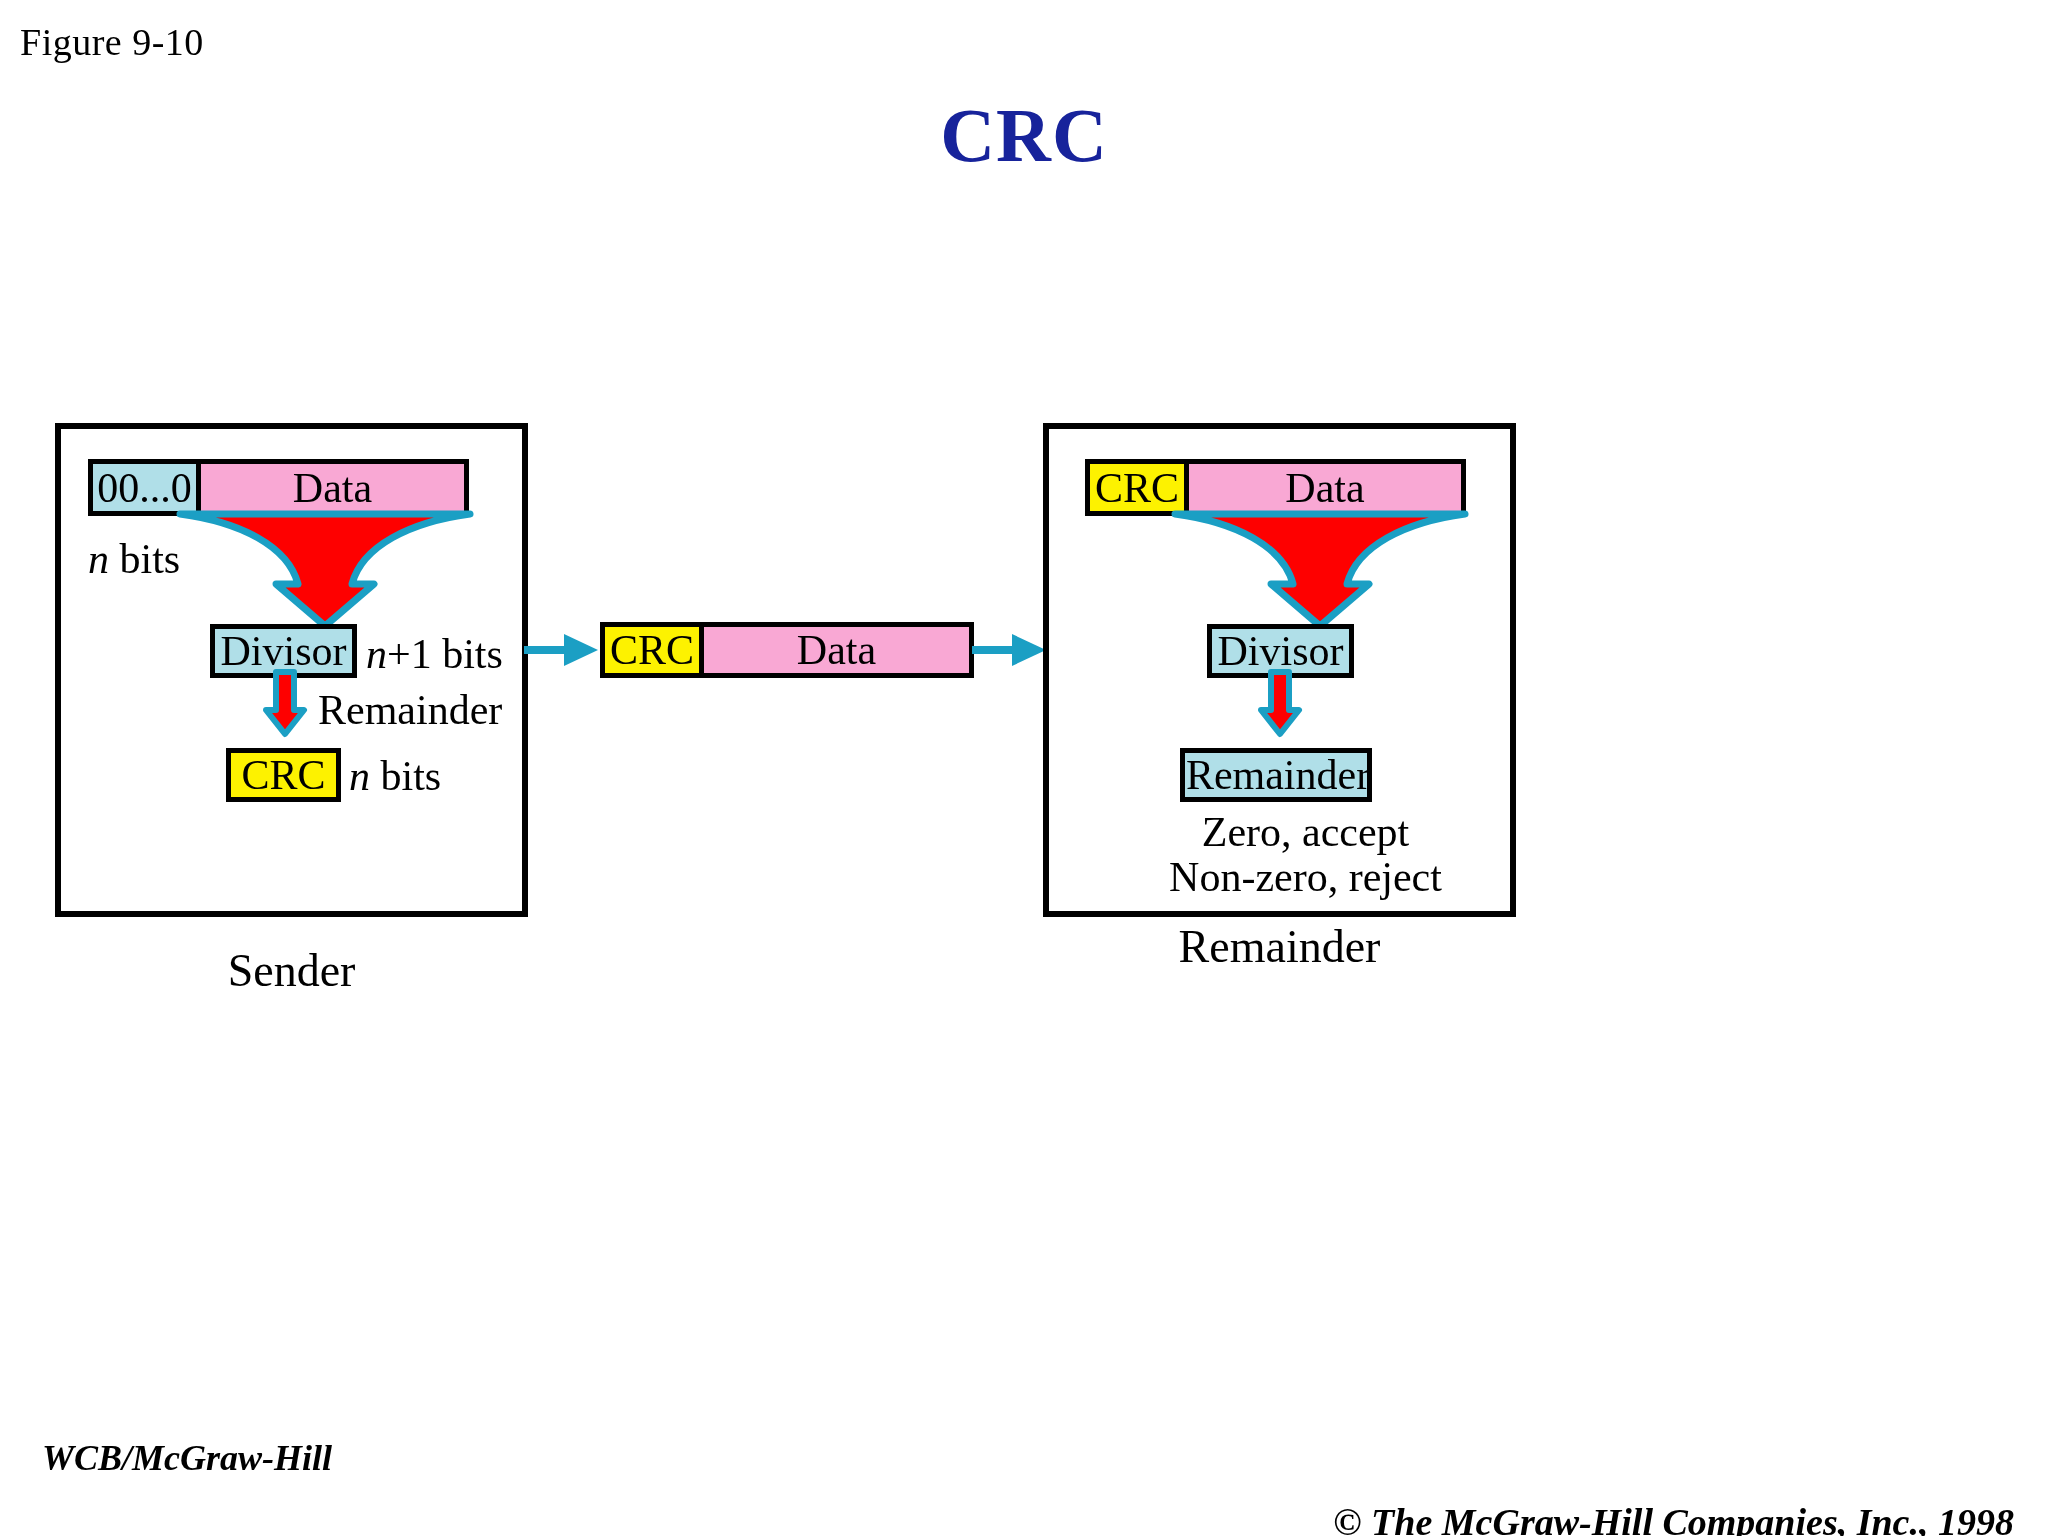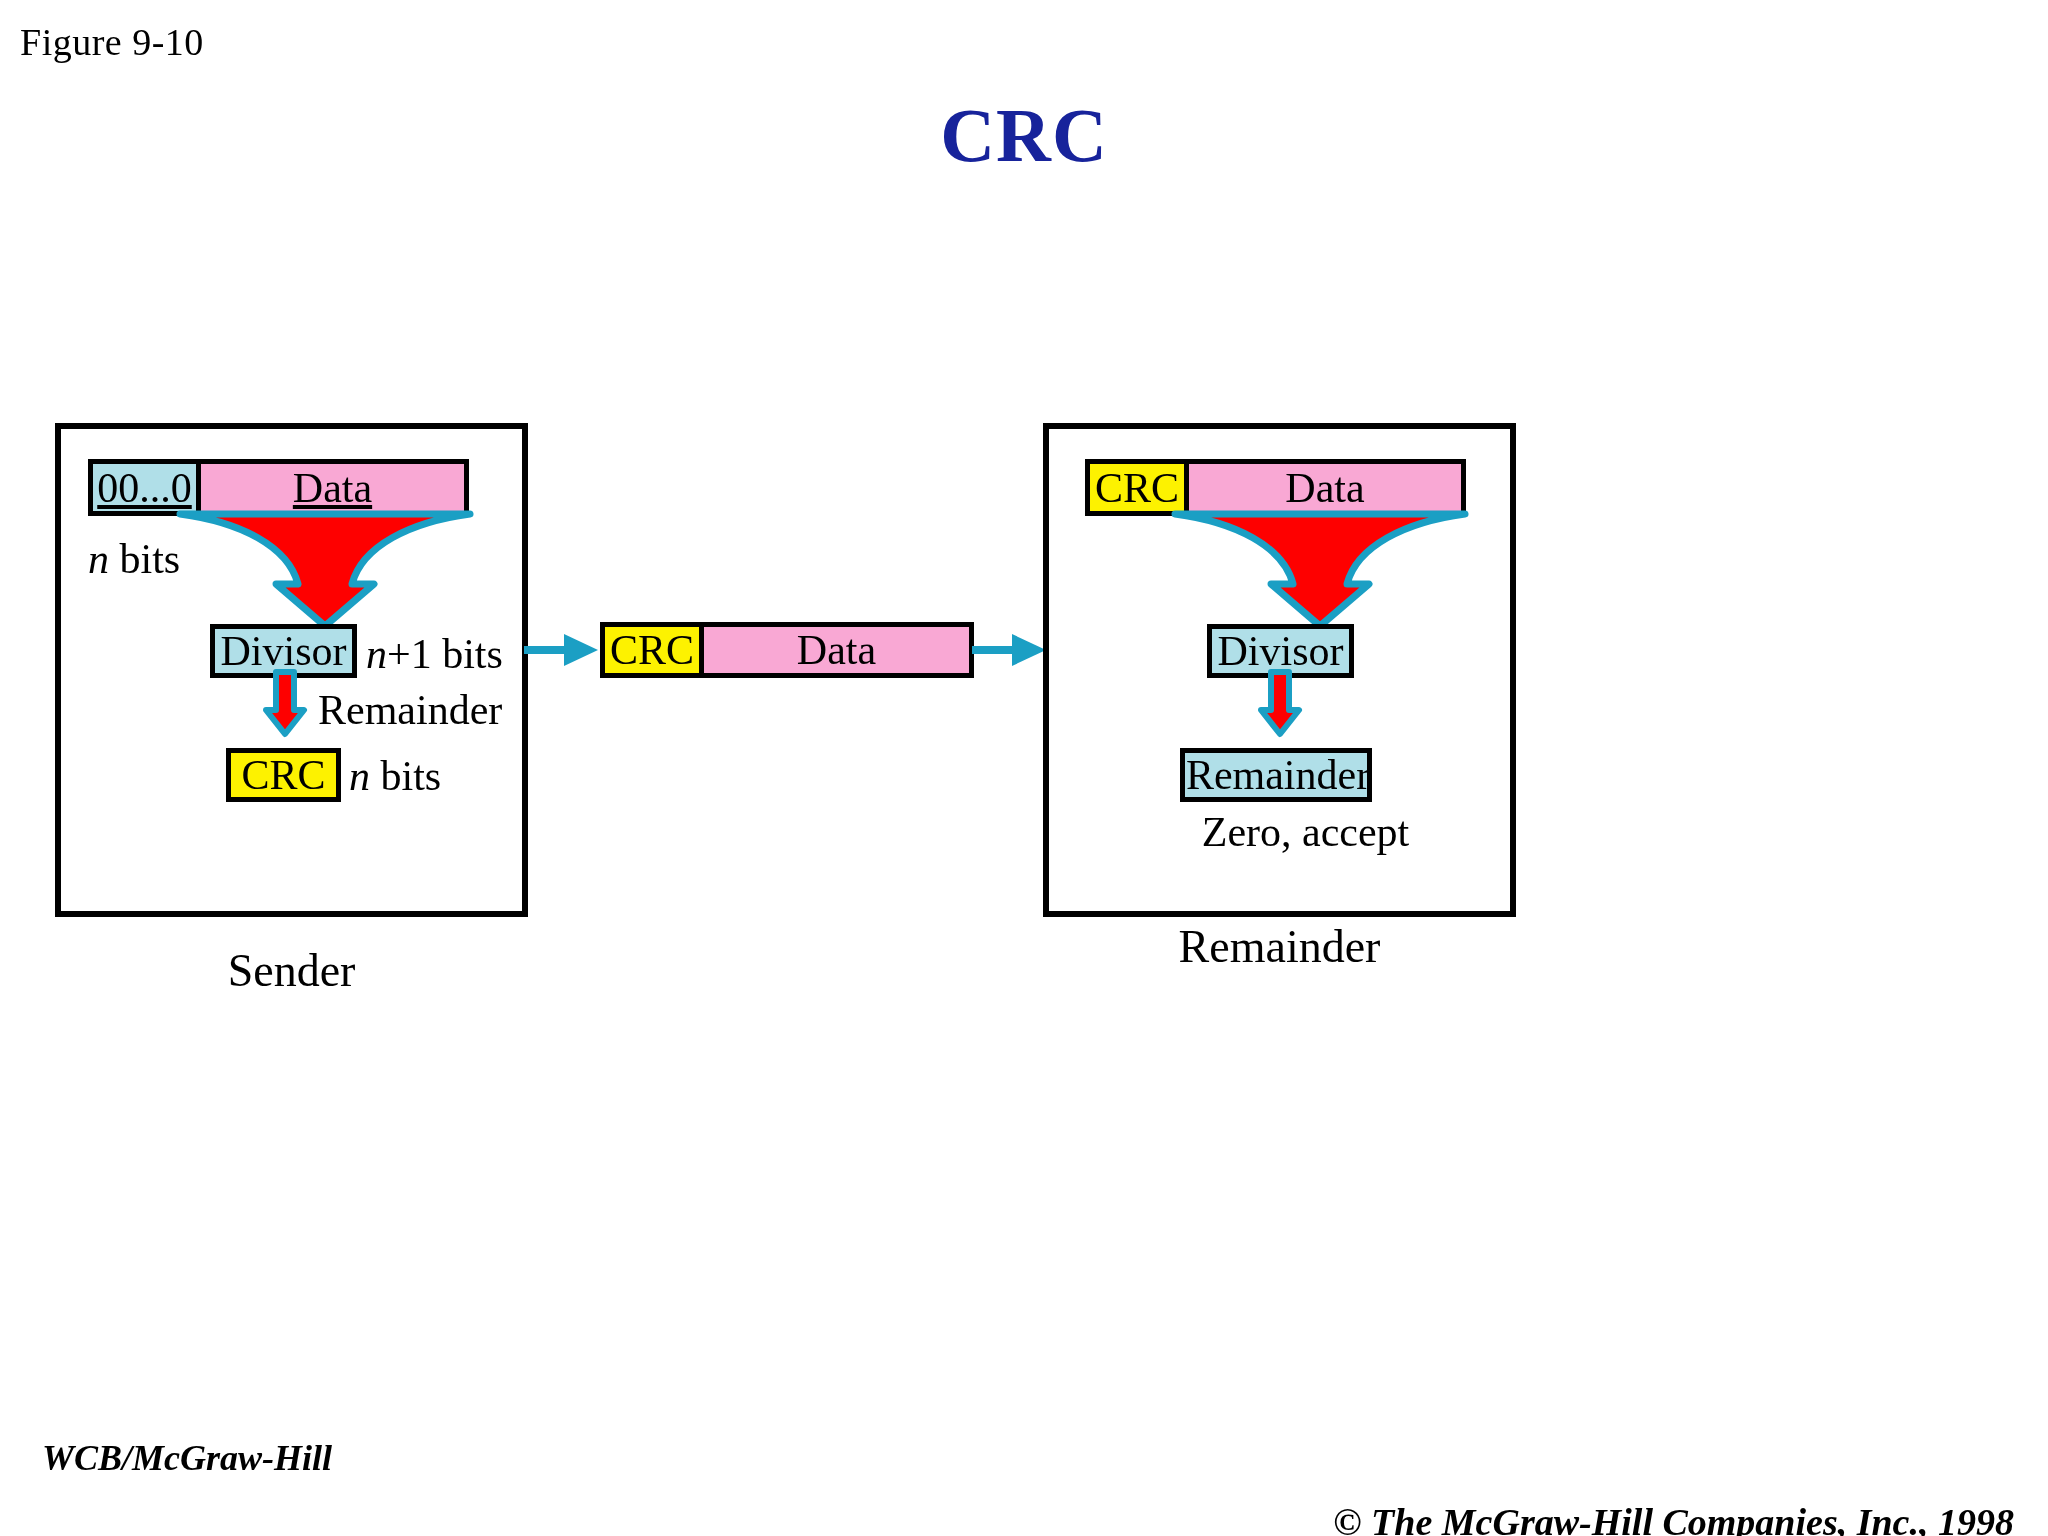--- a/index.html
+++ b/index.html
@@ -27,21 +27,21 @@
         line-height:1;background:#f9a8d4;}
   .cell.blue{background:#b0dfe8;}
   .cell.yellow{background:#fdf200;}
 
   
   .frame-row{display:flex;align-items:stretch;}
   .frame-row .tag{border-right-width:5px;}
   .frame-row .data{border-left:none;}
 
   
-  #sender-frame{left:88px;top:459px;width:381px;height:57px;text-decoration:underline;}
+  #sender-frame{left:88px;top:459px;width:381px;height:57px;}
   #sender-frame .tag{width:113px;}
   #sender-frame .data{width:268px;}
 
   #sender-funnel{left:180px;top:512px;width:290px;height:116px;}
   #sender-nbits{left:88px;top:535px;font-size:42px;}
   #sender-nbits i{font-style:italic;}
 
   #sender-divisor{left:210px;top:624px;width:147px;height:54px;}
   #sender-divisor-label{left:366px;top:630px;font-size:42px;}
 
@@ -173,18 +173,19 @@
     <path d="M 13 0 L 13 38 L 3 38 L 22 62 L 41 38 L 31 38 L 31 0 Z" fill="#fe0000" stroke="#1b9fc4" stroke-width="6" stroke-linejoin="round"></path>
   </svg>
 </div>
 
 <div class="abs cell blue" id="recv-remainder">
   <span class="lbl">Remainder</span>
 </div>
 
 <div class="abs" id="recv-verdict">
   <div>Zero, accept</div>
+  <div>Non-zero, reject</div>
 </div>
 
 <div class="abs panel-caption" id="receiver-caption">Remainder</div>
 
 <div class="abs" id="footer-left">WCB/McGraw-Hill</div>
 <div class="abs" id="footer-right">© The McGraw-Hill Companies, Inc., 1998</div>
 
 </body></html>

